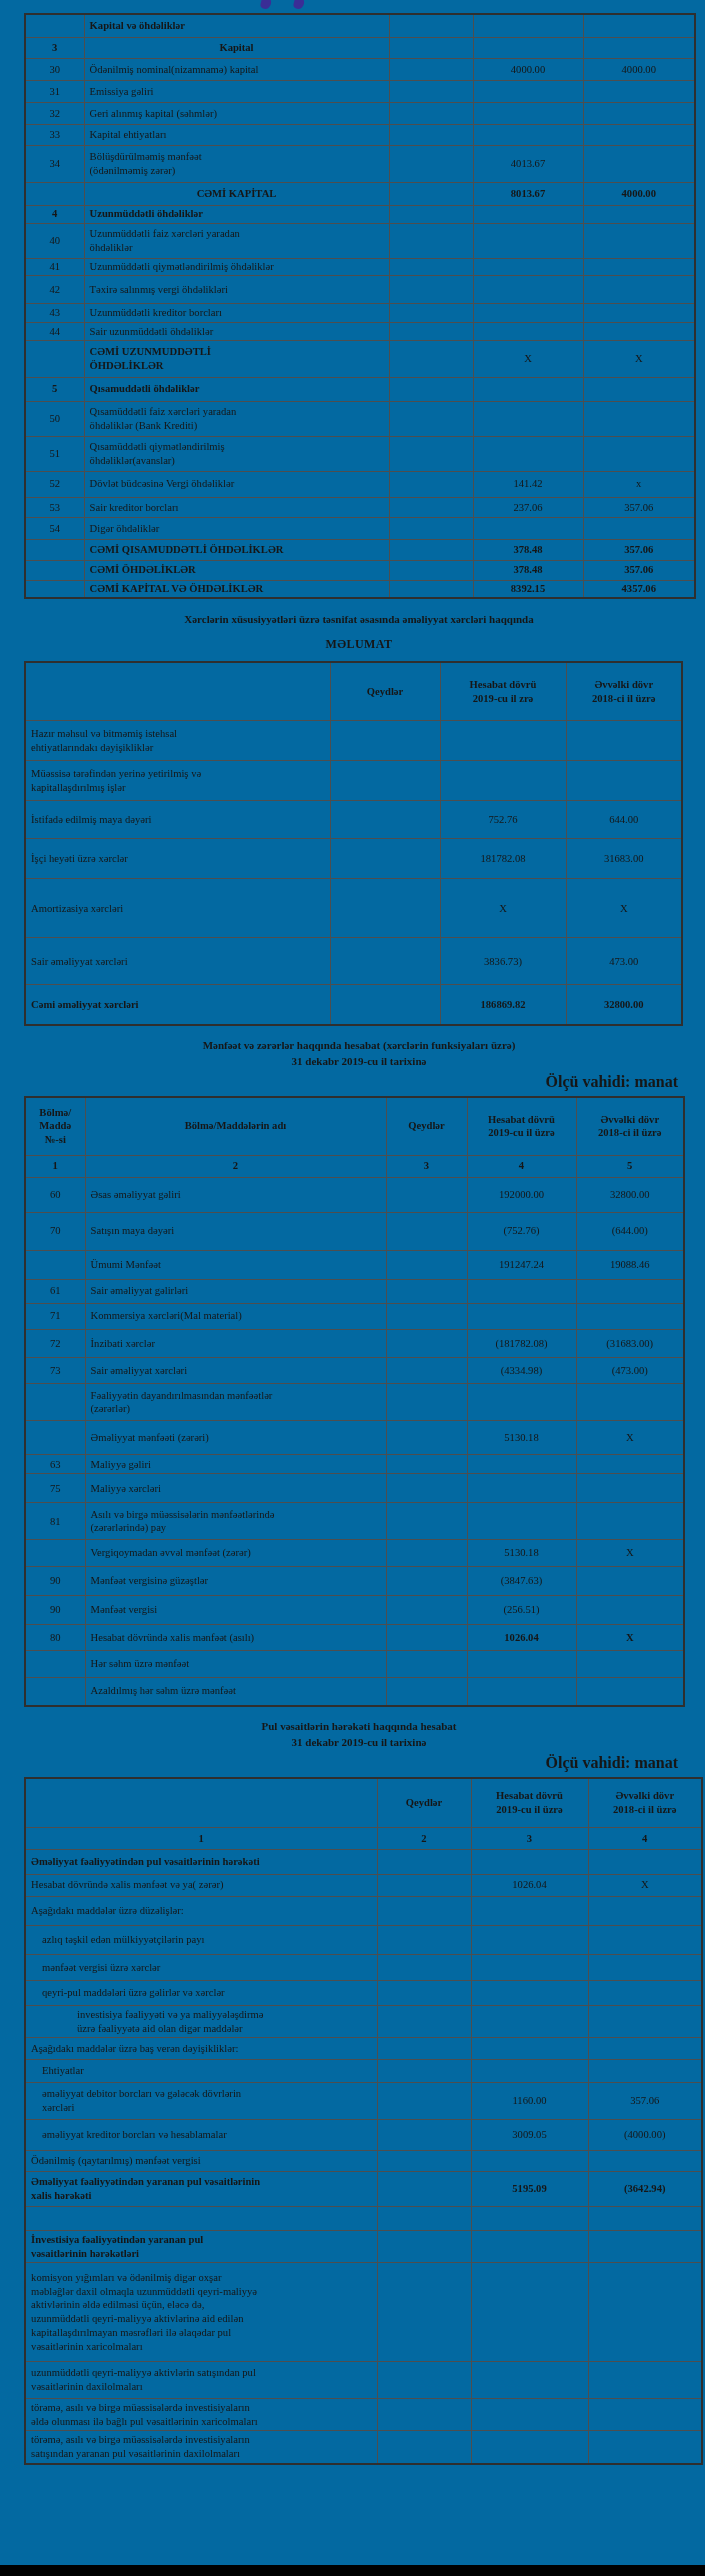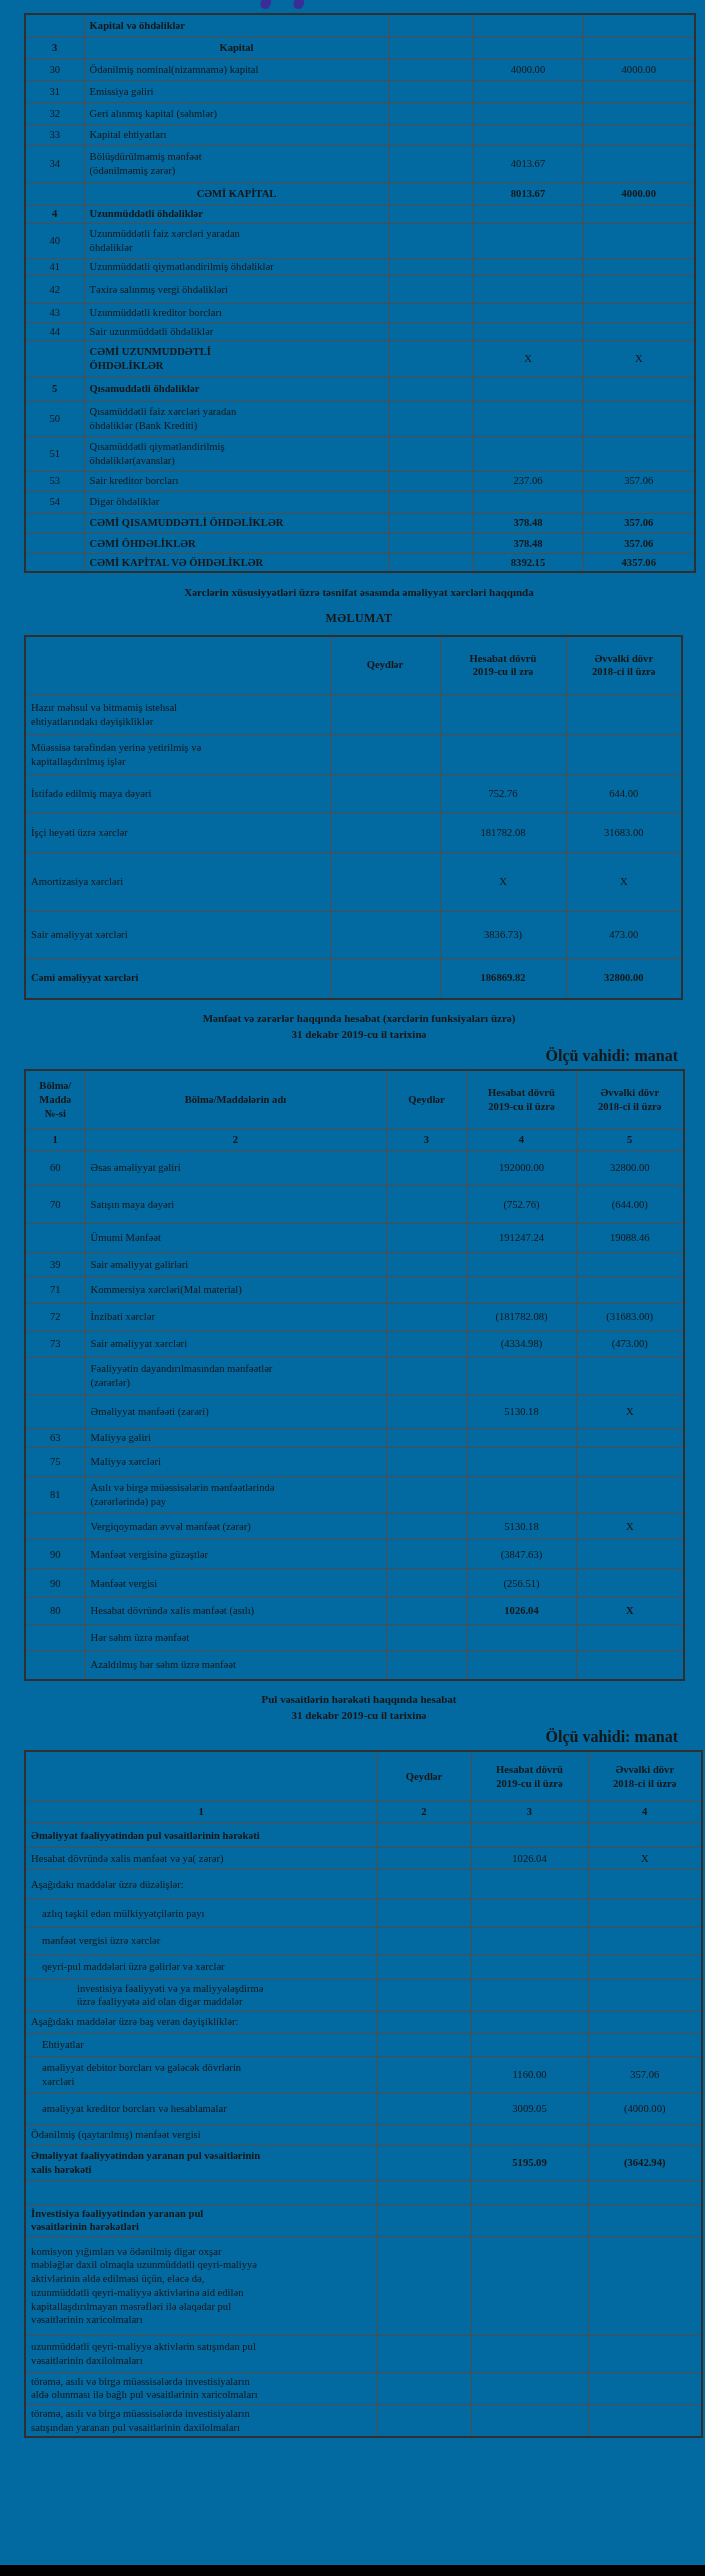--- a/index.html
+++ b/index.html
@@ -211,20 +211,27 @@
             <td class="v2019"></td>
             <td class="v2018"></td>
           </tr>
           <tr style="height: 35px;">
             <td class="no">51</td>
             <td class="name">Qısamüddətli qiymətləndirilmiş
 öhdəliklər(avanslar)</td>
             <td class="qeyd"></td>
             <td class="v2019"></td>
             <td class="v2018"></td>
+          </tr>
+          <tr style="height: 26.4px;">
+            <td class="no">52</td>
+            <td class="name">Dövlət büdcəsinə Vergi  öhdəliklər</td>
+            <td class="qeyd"></td>
+            <td class="v2019">141.42</td>
+            <td class="v2018">x</td>
           </tr>
           <tr style="height: 20px;">
             <td class="no">53</td>
             <td class="name">Sair kreditor borcları</td>
             <td class="qeyd"></td>
             <td class="v2019">237.06</td>
             <td class="v2018">357.06</td>
           </tr>
           <tr style="height: 22px;">
             <td class="no">54</td>
@@ -376,21 +383,21 @@
             <td class="v2018">(644.00)</td>
           </tr>
           <tr style="height: 29px;">
             <td class="no"></td>
             <td class="name">Ümumi Mənfəət</td>
             <td class="qeyd"></td>
             <td class="v2019">191247.24</td>
             <td class="v2018">19088.46</td>
           </tr>
           <tr style="height: 24px;">
-            <td class="no">39</td>
+            <td class="no">61</td>
             <td class="name">Sair əməliyyat gəlirləri</td>
             <td class="qeyd"></td>
             <td class="v2019"></td>
             <td class="v2018"></td>
           </tr>
           <tr style="height: 26.4px;">
             <td class="no">71</td>
             <td class="name">Kommersiya xərcləri(Mal material)</td>
             <td class="qeyd"></td>
             <td class="v2019"></td>

